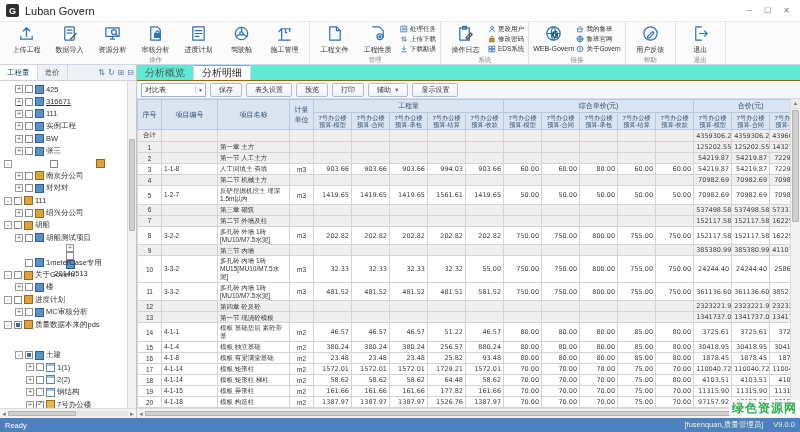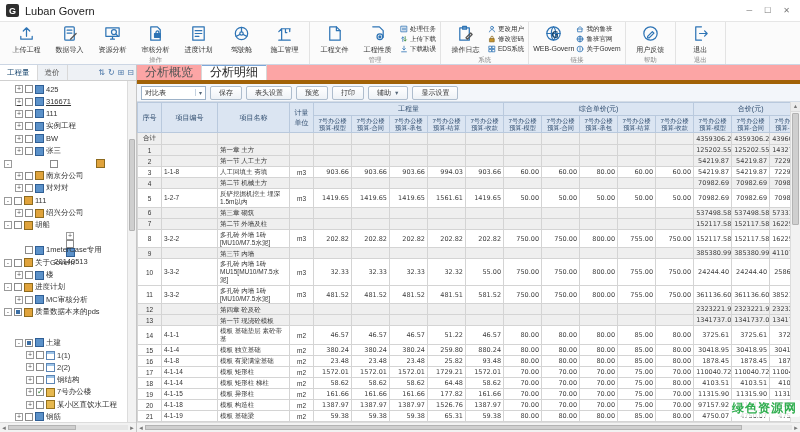--- a/index.html
+++ b/index.html
@@ -48,21 +48,21 @@
   .ti-doc{background:#fff;border:1px solid #5b85b5;box-shadow:inset 0 2px 0 #9cc3e8}
   .ti-bld{background:#e6b84f;border:1px solid #96731f}
   .tree-vscroll{width:8px;background:#f2f2f2;border-left:1px solid #dcdcdc;position:relative;flex:none}
   .thumb{position:absolute;left:1px;right:1px;background:#cfcfcf;border:1px solid #b3b3b3;border-radius:1px}
   .tree-hscroll{height:9px;background:#f2f2f2;border-top:1px solid #dcdcdc;display:flex;align-items:center;justify-content:space-between;font-size:6px;color:#777;padding:0 1px;flex:none}
   .hs-track{flex:1;height:5px;margin:0 1px;background:#e6e6e6;position:relative}
   .hs-thumb{position:absolute;top:0;bottom:0;background:#cfcfcf;border:1px solid #b3b3b3}
 
   
   .main{flex:1;display:flex;flex-direction:column;min-width:0}
-  .mtabs{height:15px;background:#fca5a5;display:flex;border-bottom:4px solid #a16207;font-size:12px;flex:none}
+  .mtabs{height:15px;background:#5eead4;display:flex;border-bottom:1px solid #a16207;font-size:10px;flex:none}
   .mtab{padding:0 8px;display:flex;align-items:center;color:#555;border-right:1px solid #d8d8d8}
   .mtab.active{background:#fff;color:#222;box-shadow:inset 0 1px 0 #7da7d9}
   .toolbar{height:17px;background:#f3f6fa;border-bottom:1px solid #d4dce6;display:flex;align-items:center;gap:4px;padding:0 4px;flex:none}
   .tb-select{width:60px;height:12px;background:#fff;border:1px solid #9db2c8;display:flex;align-items:center;font-size:7px;padding-left:3px;color:#333}
   .tb-select .arrow{margin-left:auto;border-left:1px solid #c5d2e0;width:9px;text-align:center;color:#567;font-size:6px}
   .tb-btn{height:12px;background:linear-gradient(#ffffff,#eef2f6);border:1px solid #aebdcd;border-radius:2px;font-size:7px;
           display:flex;align-items:center;justify-content:center;padding:0 8px;color:#333;white-space:nowrap}
   .tb-btn .dd{font-size:5.5px;margin-left:3px;color:#567}
 
   .grid-zone{flex:1;display:flex;min-height:0}
@@ -378,20 +378,26 @@
               <span class="texp">+</span>
               <span class="tchk"></span>
               <span class="ticon ti-org"></span>
               <span>绍兴分公司</span>
             </div>
             <div class="trow" style="padding-left: 2px;">
               <span class="texp">-</span>
               <span class="tchk"></span>
               <span class="ticon ti-org"></span>
               <span>胡船</span>
+            </div>
+            <div class="trow" style="padding-left: 13px;">
+              <span class="texp">+</span>
+              <span class="tchk"></span>
+              <span class="ticon ti-proj"></span>
+              <span>胡船测试项目</span>
             </div>
             <div class="trow" style="padding-left: 13px; flex-direction: column;">
               <span class="texp">+</span>
               <span class="tchk"></span>
               <span class="ticon ti-proj"></span>
               <span>20140513</span>
             </div>
             <div class="trow" style="padding-left: 13px;">
               <span class="texp none"></span>
               <span class="tchk"></span>
@@ -888,21 +894,21 @@
                   <td class="num">3725.61</td>
                 </tr>
                 <tr>
                   <td class="c">15</td>
                   <td class="name">4-1-4</td>
                   <td class="name">模板 独立基础</td>
                   <td class="c">m2</td>
                   <td class="num">380.24</td>
                   <td class="num">380.24</td>
                   <td class="num">380.24</td>
-                  <td class="num">259.80</td>
+                  <td class="num">256.57</td>
                   <td class="num">880.24</td>
                   <td class="num">80.00</td>
                   <td class="num">80.00</td>
                   <td class="num">80.00</td>
                   <td class="num">85.00</td>
                   <td class="num">80.00</td>
                   <td class="num">30418.95</td>
                   <td class="num">30418.95</td>
                   <td class="num">30418.95</td>
                 </tr>
@@ -1031,15 +1037,22 @@
       <div class="main-hscroll">
         <span>◄</span>
         <div class="hs-track">
             <div class="hs-thumb" style="left:0;width:92%"></div>
           </div>
         <span>►</span>
       </div>
     </div>
   </div>
 
+  <div class="statusbar">
+    <span>Ready</span>
+    <span class="sb-right">
+      <span>[fusenquan,质量管理员]</span>
+      <span>V9.0.0</span>
+    </span>
+  </div>
 
   <div class="watermark">绿色资源网</div>
 </div>
 
 </body></html>

